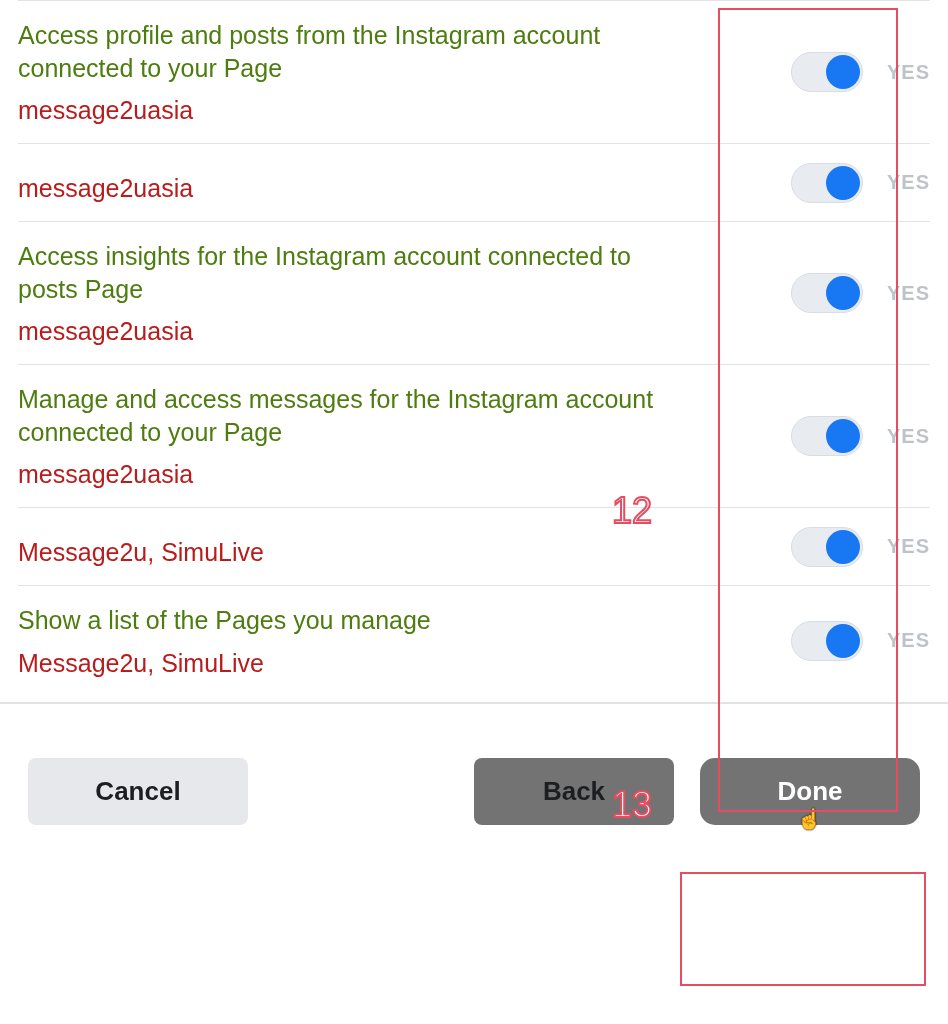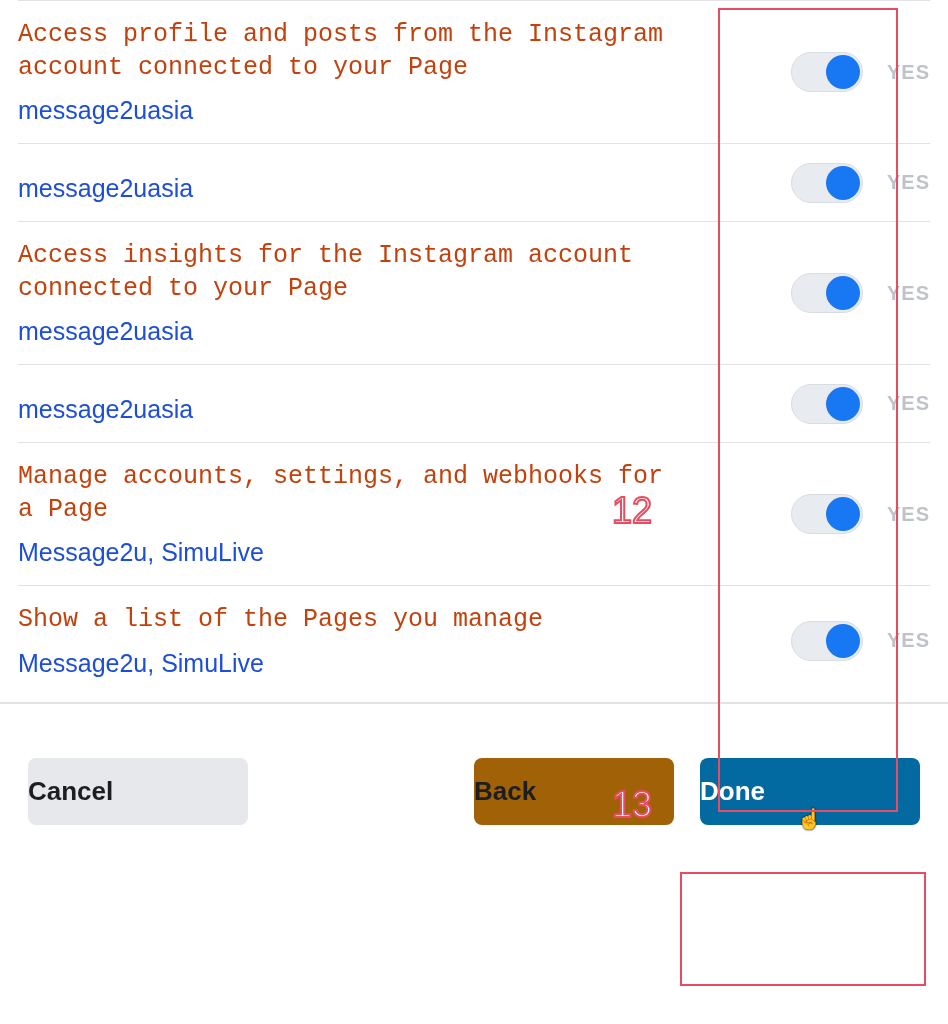--- a/index.html
+++ b/index.html
@@ -22,27 +22,26 @@
     border-bottom: 1px solid #e1e3e6;
     padding: 18px 0 18px 0;
   }
   .row:first-child { border-top: 1px solid #e1e3e6; }
   .row-text {
     flex: 1 1 auto;
     padding-right: 120px;
   }
   .title {
     font-size: 25px;
-    color: #c2410c;
+    color: #4d7c0f;
     line-height: 1.3;
-    font-family: Liberation Mono, monospace;
   }
   .subtitle {
     font-size: 25px;
-    color: #1d4ed8;
+    color: #b91c1c;
     margin-top: 12px;
   }
   .toggle-wrap {
     display: flex;
     align-items: center;
     gap: 24px;
     flex: 0 0 auto;
   }
   .toggle {
     width: 72px;
@@ -106,39 +105,40 @@
     justify-content: flex-end;
     gap: 26px;
     padding: 54px 28px 0 28px;
   }
   .footer .spacer { flex: 1 1 auto; }
   .btn {
     font-size: 26px;
     font-weight: 700;
     border-radius: 8px;
     padding: 18px 0;
-    text-align: left;
+    text-align: center;
     cursor: pointer;
     border: none;
   }
   .btn-cancel {
     background: #e6e8eb;
     color: #1c1e21;
     width: 220px;
   }
   .btn-back {
-    background: #a16207;
+    background: #737373;
     color: #1c1e21;
     width: 200px;
   }
   .btn-done {
-    background: #0369a1;
+    background: #737373;
     color: #fff;
     width: 220px;
     position: relative;
+    border-radius: 15px;
   }
   .cursor-ptr {
     position: absolute;
     left: 50%;
     bottom: -6px;
     transform: translateX(-50%);
     font-size: 20px;
     color: #fff;
     text-shadow: 0 0 2px #000;
     pointer-events: none;
@@ -169,46 +169,46 @@
     <div class="toggle-wrap">
       <div class="toggle">
           <div class="toggle-knob"></div>
         </div>
       <div class="toggle-label">YES</div>
     </div>
   </div>
 
   <div class="row">
     <div class="row-text">
-      <div class="title">Access insights for the Instagram account connected to your Page</div>
-      <div class="subtitle">message2uasia</div>
-    </div>
-    <div class="toggle-wrap">
-      <div class="toggle">
-          <div class="toggle-knob"></div>
-        </div>
-      <div class="toggle-label">YES</div>
-    </div>
-  </div>
-
-  <div class="row">
-    <div class="row-text">
-      <div class="subtitle">message2uasia</div>
-    </div>
-    <div class="toggle-wrap">
-      <div class="toggle">
-          <div class="toggle-knob"></div>
-        </div>
-      <div class="toggle-label">YES</div>
-    </div>
-  </div>
-
-  <div class="row">
-    <div class="row-text">
-      <div class="title">Manage accounts, settings, and webhooks for a Page</div>
+      <div class="title">Access insights for the Instagram account connected to posts Page</div>
+      <div class="subtitle">message2uasia</div>
+    </div>
+    <div class="toggle-wrap">
+      <div class="toggle">
+          <div class="toggle-knob"></div>
+        </div>
+      <div class="toggle-label">YES</div>
+    </div>
+  </div>
+
+  <div class="row">
+    <div class="row-text">
+      <div class="title">Manage and access messages for the Instagram account connected to your Page</div>
+      <div class="subtitle">message2uasia</div>
+    </div>
+    <div class="toggle-wrap">
+      <div class="toggle">
+          <div class="toggle-knob"></div>
+        </div>
+      <div class="toggle-label">YES</div>
+    </div>
+  </div>
+
+  <div class="row">
+    <div class="row-text">
       <div class="subtitle">Message2u, SimuLive</div>
     </div>
     <div class="toggle-wrap">
       <div class="toggle">
           <div class="toggle-knob"></div>
         </div>
       <div class="toggle-label">YES</div>
     </div>
   </div>
 

